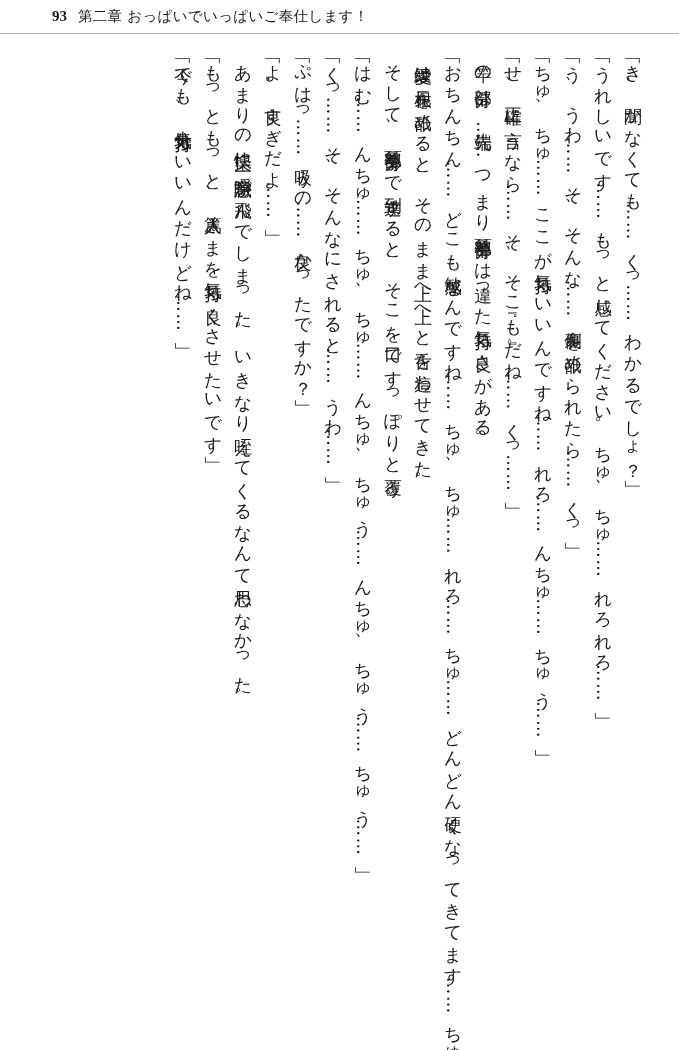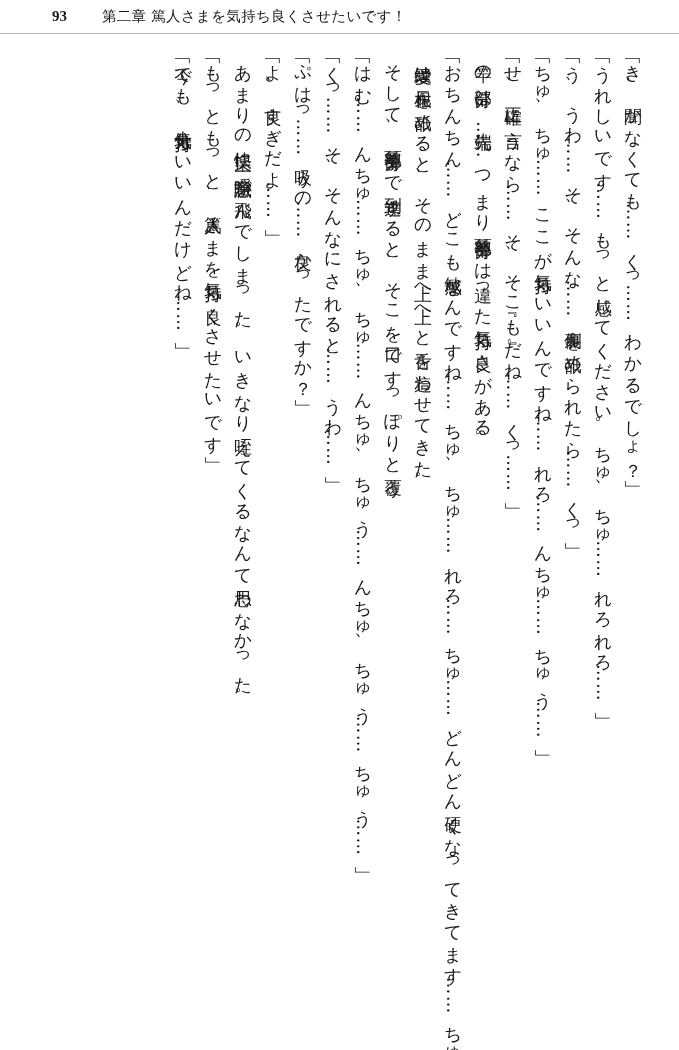--- a/index.html
+++ b/index.html
@@ -27,21 +27,20 @@
     position: absolute;
     top: 0;
     left: 0;
     width: 679px;
     height: 34px;
     display: flex;
     align-items: center;
     padding-left: 52px;
     box-sizing: border-box;
     border-bottom: 1px solid #b8b8b8;
-    gap: 24px;
   }
   #page-number {
     font-size: 15px;
     font-weight: bold;
     letter-spacing: 0px;
     margin-right: 11px;
     font-family: "Liberation Serif", serif;
   }
   #chapter-title {
     font-size: 14.5px;
@@ -81,21 +80,21 @@
   #body-text { direction: rtl; }
   .tcol { direction: ltr; }
 </style>
 </head>
 <body>
 
 <div id="page">
 
   <div id="header">
     <span id="page-number">93</span>
-    <span id="chapter-title">第二章 篤人さまを気持ち良くさせたいです！</span>
+    <span id="chapter-title">第二章 おっぱいでいっぱいご奉仕します！</span>
   </div>
 
   <div id="body-text">
       <div class="tcol">「き、聞かなくても……くっ……わかるでしょ？」</div>
       <div class="tcol">「うれしいです……もっと感じてください。ちゅ、ちゅ……れろれろ……」</div>
       <div class="tcol">「う、うわ……そ、そんな……裏側を舐められたら……くっ」</div>
       <div class="tcol">「ちゅ、ちゅ……ここが気持ちいいんですね……れろ……んちゅ……ちゅう……」</div>
       <div class="tcol">「せ、正確に言うなら……そ、そこ『も』だね……くっ……」</div>
       <div class="tcol">竿の部分は、先端……つまり亀頭部分とは違った気持ち良さがある。</div>
       <div class="tcol">「おちんちん……どこも敏感なんですね……ちゅ、ちゅ……れろ……ちゅ……どんどん硬くなってきてます……ちゅ、ちゅ……」</div>

